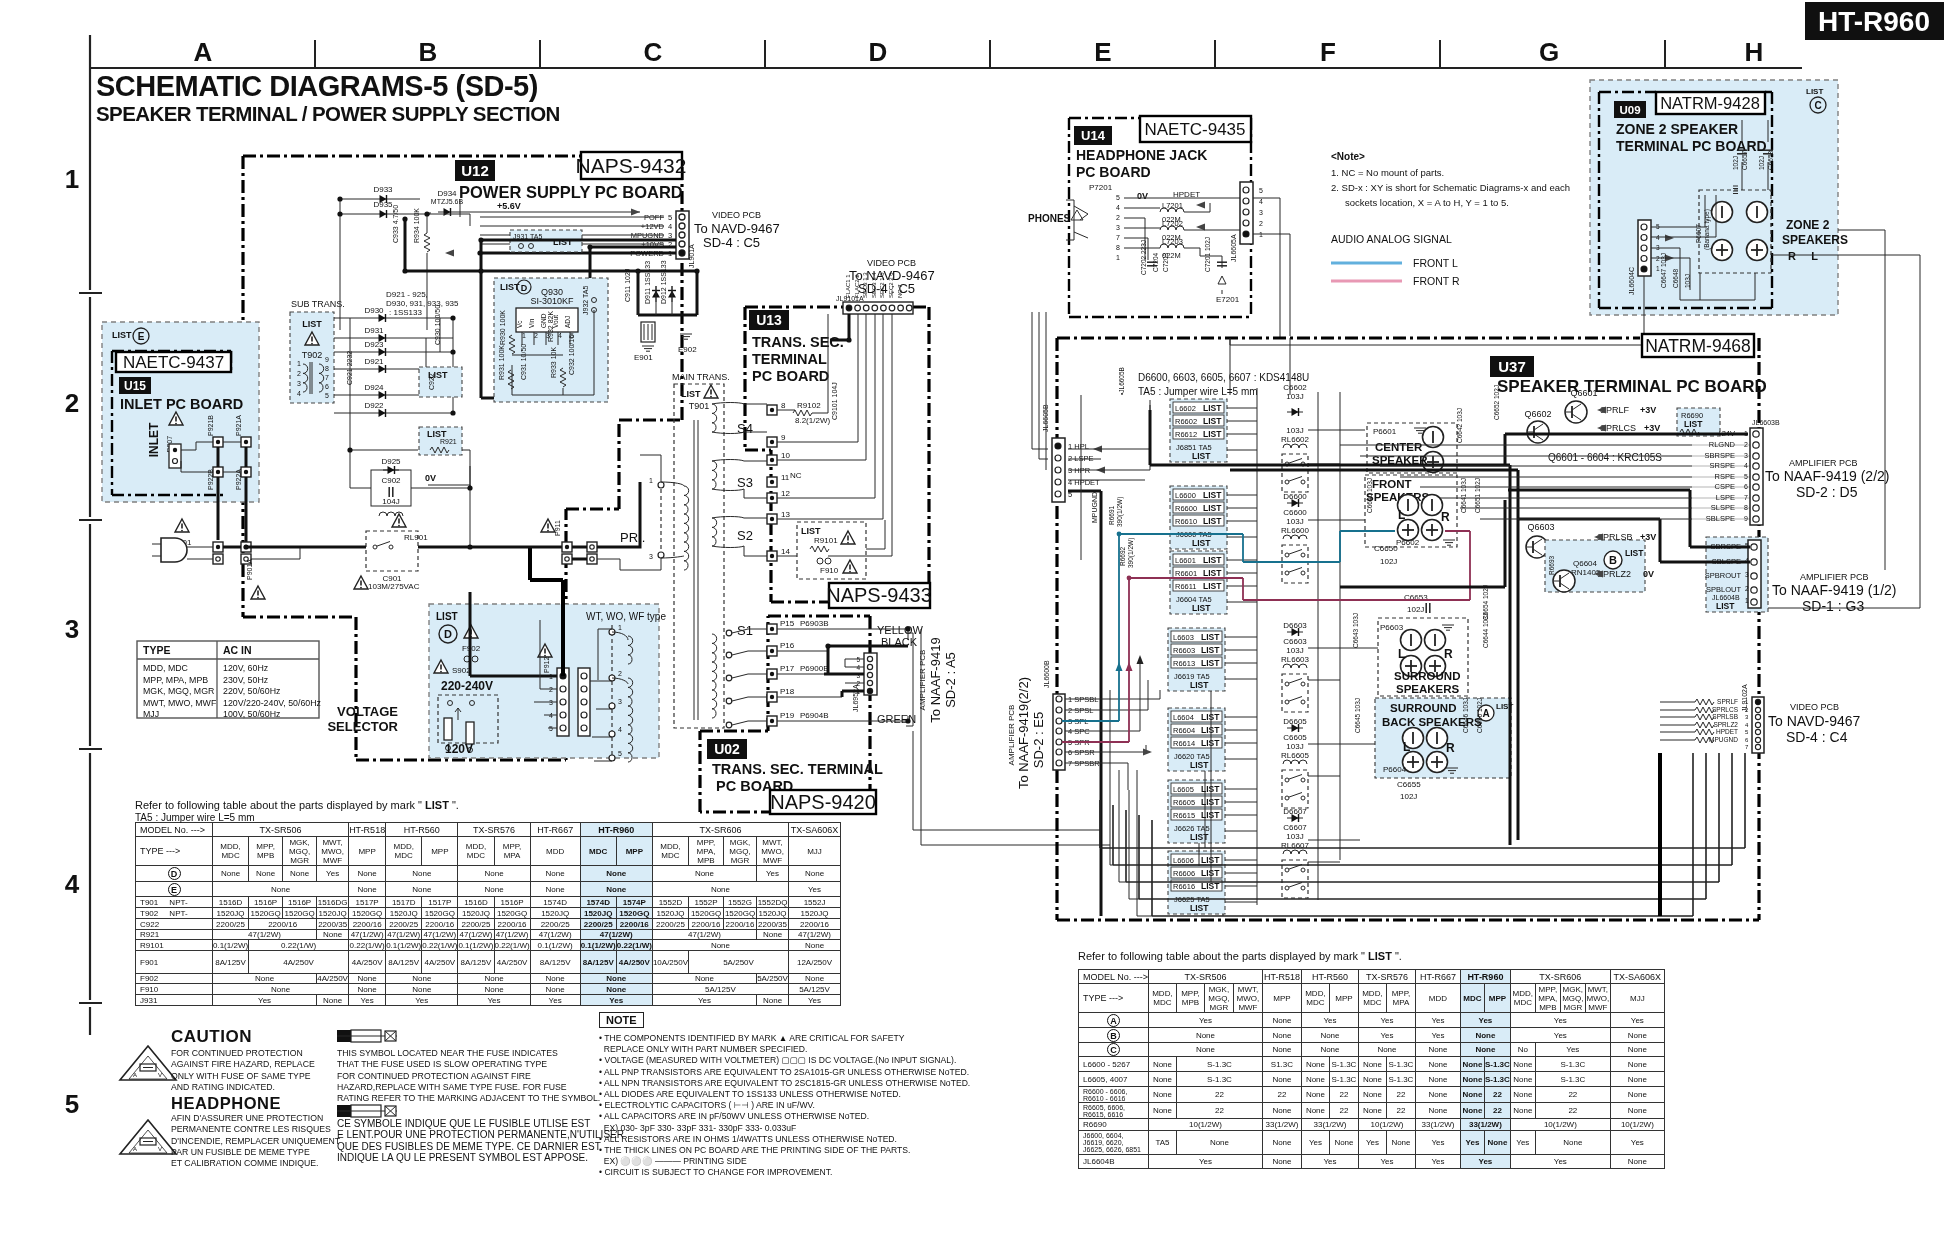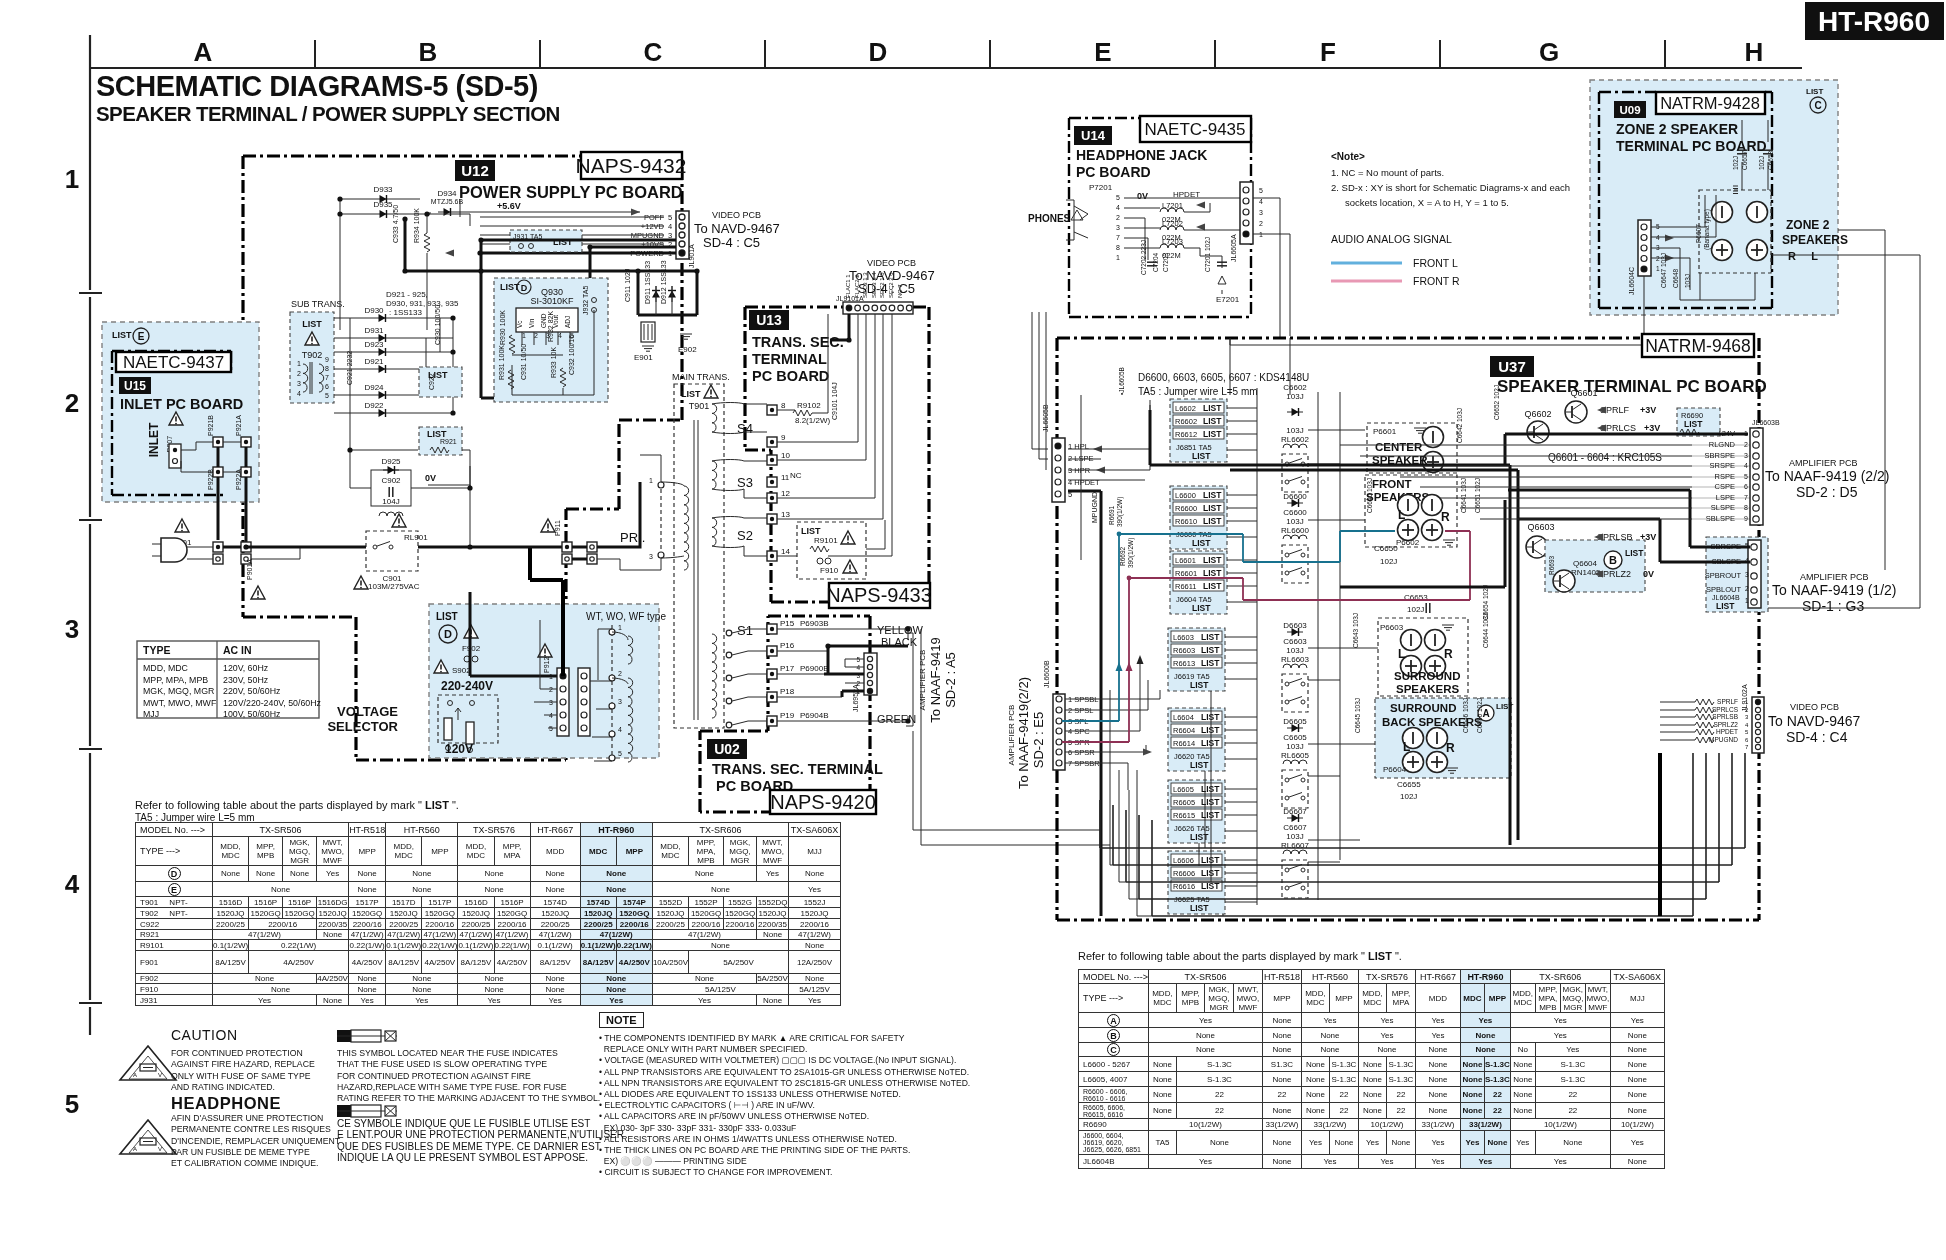--- a/index.html
+++ b/index.html
@@ -1563,20 +1563,20 @@
             <td colspan="2" class="hl">Yes</td>
             <td colspan="4">Yes</td>
             <td>None</td>
           </tr>
         </tbody>
       </table>
     </div>
 <div class="abs" style="left:135px;top:799px;font-size:11px">Refer to following table about the parts displayed by mark " <b>LIST</b> ".</div>
 <div class="abs" style="left:135px;top:812px;font-size:10px">TA5 : Jumper wire L=5 mm</div>
 <div class="abs" style="left:1078px;top:950px;font-size:11px">Refer to following table about the parts displayed by mark " <b>LIST</b> ".</div>
-<div class="abs" style="left:171px;top:1027px;font-size:14px;font-weight:normal;letter-spacing:0.5px">CAUTION</div>
+<div class="abs" style="left:171px;top:1027px;font-size:17px;font-weight:bold;letter-spacing:0.5px">CAUTION</div>
 <div class="abs" style="left:171px;top:1048px;font-size:8.7px;line-height:11.3px">FOR CONTINUED PROTECTION<br>AGAINST FIRE HAZARD, REPLACE<br>ONLY WITH FUSE OF SAME TYPE<br>AND RATING INDICATED.</div>
 <div class="abs" style="left:171px;top:1094px;font-size:16.5px;font-weight:bold;letter-spacing:0.5px">HEADPHONE</div>
 <div class="abs" style="left:171px;top:1113px;font-size:8.7px;line-height:11.3px">AFIN D'ASSURER UNE PROTECTION<br>PERMANENTE CONTRE LES RISQUES<br>D'INCENDIE, REMPLACER UNIQUEMENT<br>PAR UN FUSIBLE DE MEME TYPE<br>ET CALIBRATION COMME INDIQUE.</div>
 <div class="abs" style="left:337px;top:1048px;font-size:8.7px;line-height:11.3px">THIS SYMBOL LOCATED NEAR THE FUSE INDICATES<br>THAT THE FUSE USED IS SLOW OPERATING TYPE<br>FOR CONTINUED PROTECTION AGAINST FIRE<br>HAZARD,REPLACE WITH SAME TYPE FUSE. FOR FUSE<br>RATING REFER TO THE MARKING ADJACENT TO THE SYMBOL.</div>
 <div class="abs" style="left:337px;top:1118px;font-size:10px;line-height:11.3px">CE SYMBOLE INDIQUE QUE LE FUSIBLE UTLISE EST<br>E LENT.POUR UNE PROTECTION PERMANENTE,N'UTILISER<br>QUE DES FUSIBLES DE MEME TYPE. CE DARNIER EST<br>INDIQUE LA QU LE PRESENT SYMBOL EST APPOSE.</div>
 <div class="abs" style="left:599px;top:1012px;font-size:11px;font-weight:bold;border:1.5px solid #222;padding:1px 6px">NOTE</div>
 <div class="abs" style="left:599px;top:1033px;font-size:8.6px;line-height:11.2px">• THE COMPONENTS IDENTIFIED BY MARK ▲ ARE CRITICAL FOR SAFETY<br>&nbsp;&nbsp;REPLACE ONLY WITH PART NUMBER SPECIFIED.<br>• VOLTAGE (MEASURED WITH VOLTMETER) ▢▢▢ IS DC VOLTAGE.(No INPUT SIGNAL).<br>• ALL PNP TRANSISTORS ARE EQUIVALENT TO 2SA1015-GR UNLESS OTHERWISE NoTED.<br>• ALL NPN TRANSISTORS ARE EQUIVALENT TO 2SC1815-GR UNLESS OTHERWISE NoTED.<br>• ALL DIODES ARE EQUIVALENT TO 1SS133 UNLESS OTHERWISE NoTED.<br>• ELECTROLYTIC CAPACITORS ( ⊢⊣ ) ARE IN uF/WV.<br>• ALL CAPACITORS ARE IN pF/50WV UNLESS OTHERWISE NoTED.<br>&nbsp;&nbsp;EX) 030- 3pF 330- 33pF 331- 330pF 333- 0.033uF<br>• ALL RESISTORS ARE IN OHMS 1/4WATTS UNLESS OTHERWISE NoTED.<br>• THE THICK LINES ON PC BOARD ARE THE PRINTING SIDE OF THE PARTS.<br>&nbsp;&nbsp;EX) ⚪⚪⚪ ——— PRINTING SIDE<br>• CIRCUIT IS SUBJECT TO CHANGE FOR IMPROVEMENT.</div>
 </div>
 </body></html>

